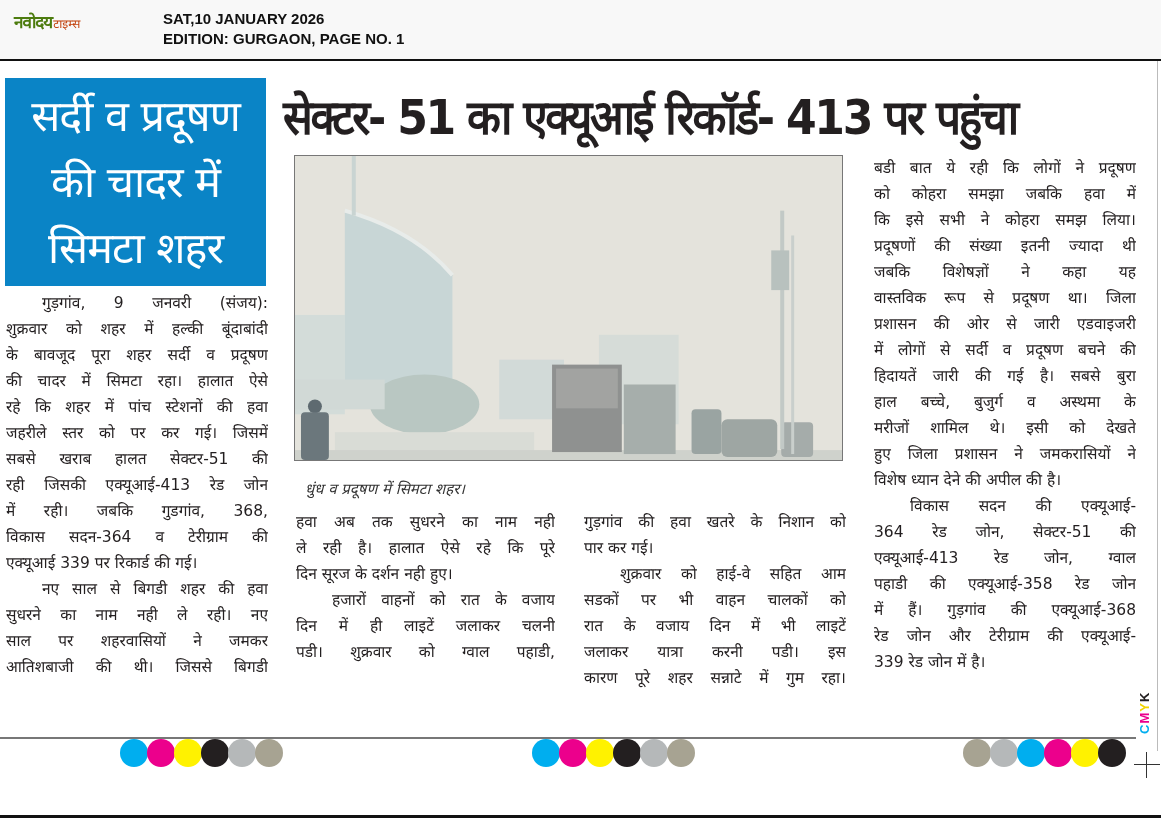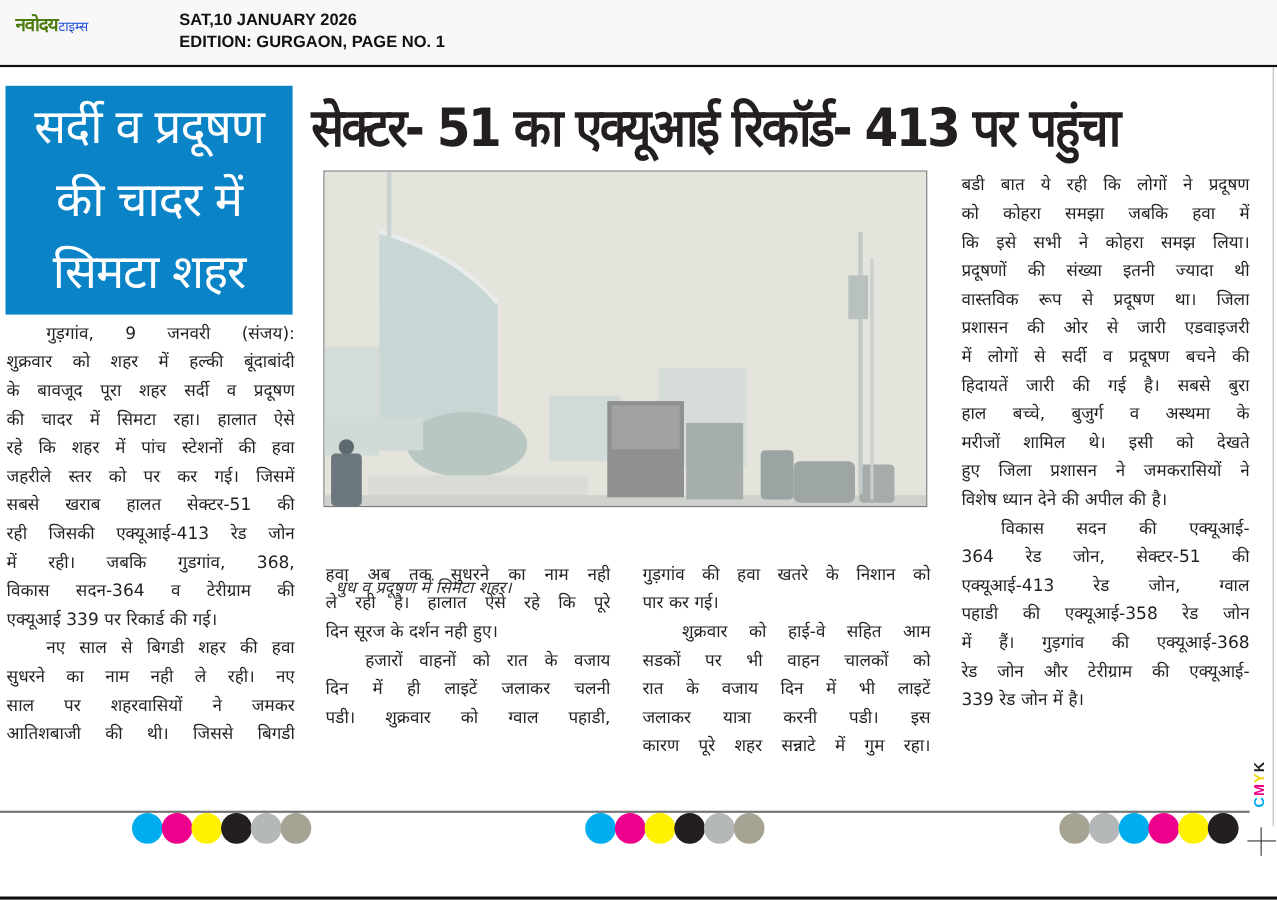--- a/index.html
+++ b/index.html
@@ -3,37 +3,37 @@
 <meta charset="utf-8">
 <style>
   * { box-sizing: border-box; margin: 0; padding: 0; }
   html, body { width: 1161px; height: 818px; background: #ffffff; overflow: hidden; }
   body { position: relative; font-family: "DejaVu Sans", sans-serif; color: #231f20; }
 
   
   .topbar { position: absolute; left: 0; top: 0; width: 1161px; height: 61px; background: #f8f8f8; border-bottom: 2px solid #111; }
   .logo { position: absolute; left: 14px; top: 10px; display: flex; align-items: baseline; }
   .logo-main { font-family: "DejaVu Sans", sans-serif; font-weight: bold; font-size: 17px; color: #4d7c0f; letter-spacing: -1px; }
-  .logo-sub { font-family: "DejaVu Sans", sans-serif; font-size: 12px; color: #1d4ed8; margin-left: 1px; }
+  .logo-sub { font-family: "DejaVu Sans", sans-serif; font-size: 12px; color: #c2410c; margin-left: 1px; }
   .edition { position: absolute; left: 163px; top: 9px; font-family: "Liberation Sans", sans-serif; font-size: 15px; font-weight: bold; line-height: 20px; color: #111; }
 
   
   .right-rule { position: absolute; left: 1157px; top: 61px; width: 1px; height: 690px; background: #bbb; }
 
   
   .kicker { position: absolute; left: 5px; top: 78px; width: 261px; height: 208px; background: #0a84c6; color: #fff; text-align: center; display: flex; flex-direction: column; justify-content: center; }
   .kicker span { display: block; font-family: "DejaVu Sans", sans-serif; font-size: 43px; line-height: 66px; letter-spacing: -1px; }
 
   
   .headline { position: absolute; left: 283px; top: 78px; width: 860px; font-family: "DejaVu Sans", sans-serif; font-weight: bold; font-size: 48px; line-height: 78px; letter-spacing: -2.5px; color: #231f20; white-space: nowrap; transform: scaleX(0.92); transform-origin: left top; }
 
   
   .photo { position: absolute; left: 294px; top: 155px; width: 549px; height: 306px; border: 1px solid #777; overflow: hidden; background: linear-gradient(180deg, #e3e3dd 0%, #e6e5df 55%, #d6dad6 100%); }
   .photo svg { width: 100%; height: 100%; display: block; }
-  .caption { position: absolute; left: 305px; top: 478px; font-family: "DejaVu Serif", serif; font-style: italic; font-size: 15px; color: #333; margin-top: 45px; }
+  .caption { position: absolute; left: 305px; top: 478px; font-family: "DejaVu Serif", serif; font-style: italic; font-size: 15px; color: #333; }
 
   
   .col { position: absolute; font-family: "DejaVu Sans", sans-serif; font-size: 15.5px; line-height: 26px; color: #231f20; text-align: justify; text-align-last: justify; }
   .col .line { display: block; white-space: nowrap; overflow: hidden; text-align: justify; text-align-last: justify; }
   .col .indent { padding-left: 36px; }
   .col .last { text-align-last: left; }
   .col1 { left: 6px; top: 290px; width: 262px; }
   .col2 { left: 296px; top: 509px; width: 259px; }
   .col3 { left: 584px; top: 509px; width: 262px; }
   .col4 { left: 874px; top: 155px; width: 262px; }
@@ -146,20 +146,21 @@
   <span class="line">रात के वजाय दिन में भी लाइटें</span>
   <span class="line">जलाकर यात्रा करनी पडी। इस</span>
   <span class="line">कारण पूरे शहर सन्नाटे में गुम रहा।</span>
 </div>
 
 <div class="col col4">
   <span class="line">बडी बात ये रही कि लोगों ने प्रदूषण</span>
   <span class="line">को कोहरा समझा जबकि हवा में</span>
   <span class="line">कि इसे सभी ने कोहरा समझ लिया।</span>
   <span class="line">प्रदूषणों की संख्या इतनी ज्यादा थी</span>
+  <span class="line">जबकि विशेषज्ञों ने कहा यह</span>
   <span class="line">वास्तविक रूप से प्रदूषण था। जिला</span>
   <span class="line">प्रशासन की ओर से जारी एडवाइजरी</span>
   <span class="line">में लोगों से सर्दी व प्रदूषण बचने की</span>
   <span class="line">हिदायतें जारी की गई है। सबसे बुरा</span>
   <span class="line">हाल बच्चे, बुजुर्ग व अस्थमा के</span>
   <span class="line">मरीजों शामिल थे। इसी को देखते</span>
   <span class="line">हुए जिला प्रशासन ने जमकरासियों ने</span>
   <span class="line last">विशेष ध्यान देने की अपील की है।</span>
   <span class="line indent">विकास सदन की एक्यूआई-</span>
   <span class="line">364 रेड जोन, सेक्टर-51 की</span>

